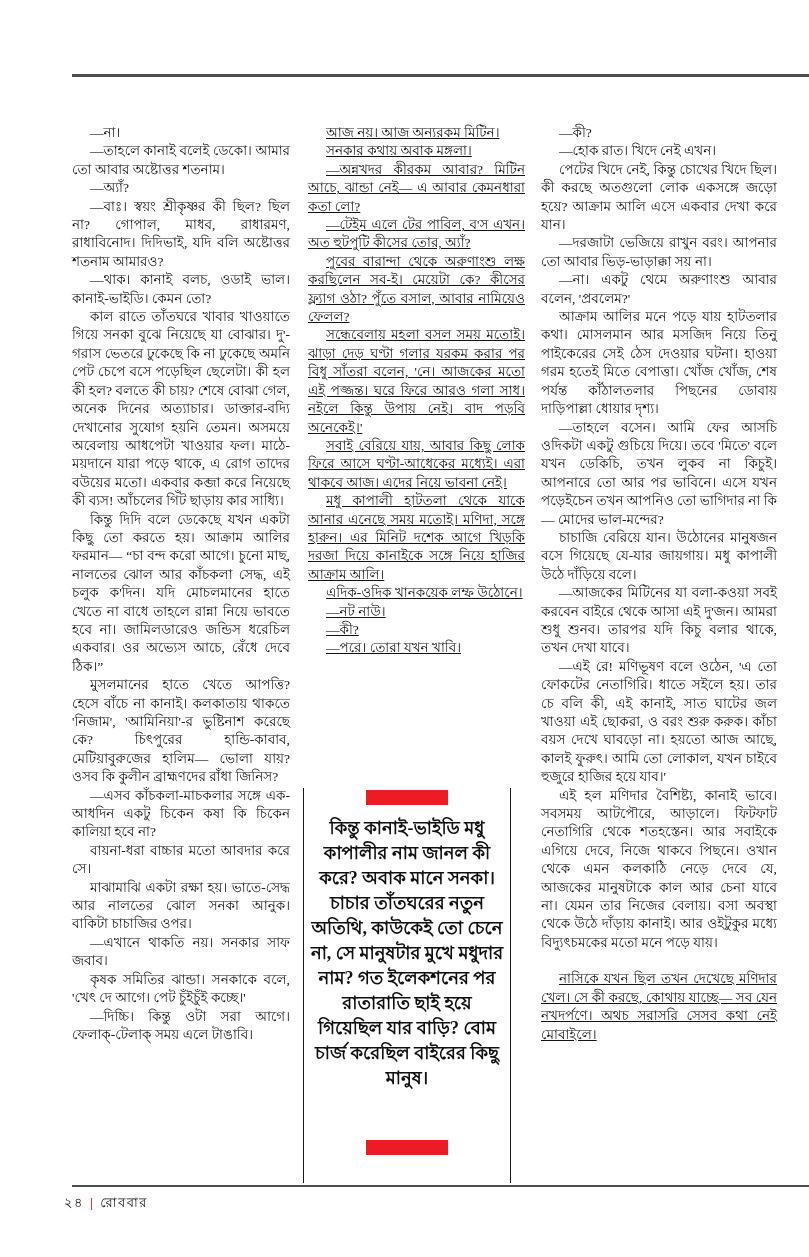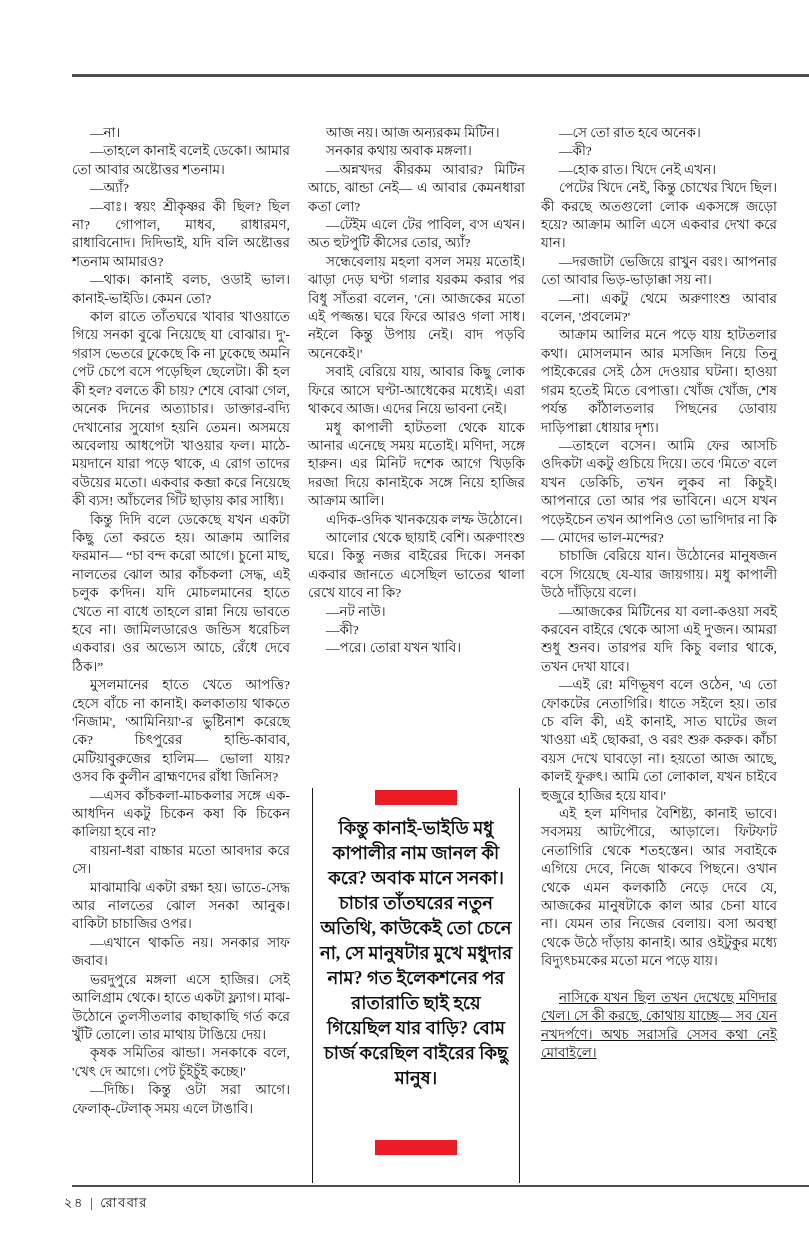--- a/index.html
+++ b/index.html
@@ -5,26 +5,26 @@
   html,body{margin:0;padding:0;background:#ffffff;}
   body{width:809px;height:1257px;font-family:"Liberation Serif","DejaVu Serif",serif;}
   .page{position:relative;width:809px;height:1257px;background:#ffffff;overflow:hidden;}
 
   .top-rule{position:absolute;left:72px;top:74px;width:737px;height:3px;background:var(--rule,#4d4d4d);}
 
   .cols{position:absolute;left:72px;top:124px;width:705px;display:flex;}
   .col{text-align:justify;font-size:13.5px;line-height:18.4px;color:#141414;}
   .col p{margin:0;text-indent:18px;}
   #col1{width:218px;margin-right:18px;}
-  #col2{width:217px;margin-right:16px;}
+  #col2{width:217px;margin-right:16px;text-decoration:underline;}
   #col3{width:236px;}
   #col3 p:last-child{margin-top:18px;text-decoration:underline;}
 
   .pq-box{position:absolute;left:303px;top:788px;width:206px;height:395px;
-          border-left:1px solid #1a1a1a;border-right:1px solid #1a1a1a;background:#fff;margin-left:9px;}
+          border-left:1px solid #1a1a1a;border-right:1px solid #1a1a1a;background:#fff;}
   .red-bar{width:82px;height:15px;background:var(--accent,#ed1c24);margin:0 auto;}
   .red-bar.top{margin-top:2px;}
   .pq-text{height:313px;overflow:hidden;margin:11px 4px;text-align:center;
            font-weight:bold;font-size:18px;line-height:25px;color:#101010;}
 
   .footer-rule{position:absolute;left:72px;top:1185px;width:737px;height:2px;background:var(--rule,#4d4d4d);}
   .footer{position:absolute;left:64px;top:1193px;font-size:13px;color:#111;letter-spacing:1.5px;}
   .footer .sep{color:var(--accent,#ed1c24);margin:0 6px;font-weight:bold;}
 </style>
 </head>
@@ -41,40 +41,38 @@
         <p>—অ্যাঁ?</p>
         <p>—বাঃ। স্বয়ং শ্রীকৃষ্ণর কী ছিল? ছিল না? গোপাল, মাধব, রাধারমণ, রাধাবিনোদ। দিদিভাই, যদি বলি অষ্টোত্তর শতনাম আমারও?</p>
         <p>—থাক। কানাই বলচ, ওডাই ভাল। কানাই-ভাইডি। কেমন তো?</p>
         <p>কাল রাতে তাঁতঘরে খাবার খাওয়াতে গিয়ে সনকা বুঝে নিয়েছে যা বোঝার। দু'-গরাস ভেতরে ঢুকেছে কি না ঢুকেছে অমনি পেট চেপে বসে পড়েছিল ছেলেটা। কী হল কী হল? বলতে কী চায়? শেষে বোঝা গেল, অনেক দিনের অত্যাচার। ডাক্তার-বদ্যি দেখানোর সুযোগ হয়নি তেমন। অসময়ে অবেলায় আধপেটা খাওয়ার ফল। মাঠে-ময়দানে যারা পড়ে থাকে, এ রোগ তাদের বউয়ের মতো। একবার কব্জা করে নিয়েছে কী ব্যস! আঁচলের গিঁট ছাড়ায় কার সাধ্যি।</p>
         <p>কিন্তু দিদি বলে ডেকেছে যখন একটা কিছু তো করতে হয়। আক্রাম আলির ফরমান— “চা বন্দ করো আগে। চুনো মাছ, নালতের ঝোল আর কাঁচকলা সেদ্ধ, এই চলুক ক'দিন। যদি মোচলমানের হাতে খেতে না বাধে তাহলে রান্না নিয়ে ভাবতে হবে না। জামিলডারেও জন্ডিস ধরেচিল একবার। ওর অভ্যেস আচে, রেঁধে দেবে ঠিক।”</p>
         <p>মুসলমানের হাতে খেতে আপত্তি? হেসে বাঁচে না কানাই। কলকাতায় থাকতে 'নিজাম', 'আমিনিয়া'-র ভুষ্টিনাশ করেছে কে? চিৎপুরের হান্ডি-কাবাব, মেটিয়াবুরুজের হালিম— ভোলা যায়? ওসব কি কুলীন ব্রাহ্মণদের রাঁধা জিনিস?</p>
         <p>—এসব কাঁচকলা-মাচকলার সঙ্গে এক-আধদিন একটু চিকেন কষা কি চিকেন কালিয়া হবে না?</p>
         <p>বায়না-ধরা বাচ্চার মতো আবদার করে সে।</p>
         <p>মাঝামাঝি একটা রক্ষা হয়। ভাতে-সেদ্ধ আর নালতের ঝোল সনকা আনুক। বাকিটা চাচাজির ওপর।</p>
         <p>—এখানে থাকতি নয়। সনকার সাফ জবাব।</p>
-        <p>ভরদুপুরে মঙ্গলা এসে হাজির। সেই আলিগ্রাম থেকে। হাতে একটা ফ্ল্যাগ। মাঝ-উঠোনে তুলসীতলার কাছাকাছি গর্ত করে খুঁটি তোলে। তার মাথায় টাঙিয়ে দেয়।</p>
         <p>কৃষক সমিতির ঝান্ডা। সনকাকে বলে, 'খেৎ দে আগে। পেট চুঁইচুঁই কচ্ছে।'</p>
         <p>—দিচ্চি। কিন্তু ওটা সরা আগে। ফেলাক্-টেলাক্ সময় এলে টাঙাবি।</p>
       </div>
     <div class="col" id="col2">
         <p>আজ নয়। আজ অন্যরকম মিটিন।</p>
         <p>সনকার কথায় অবাক মঙ্গলা।</p>
         <p>—অন্নখদর কীরকম আবার? মিটিন আচে, ঝান্ডা নেই— এ আবার কেমনধারা কতা লো?</p>
         <p>—টেইম এলে টের পাবিল, ব'স এখন। অত হুটপুটি কীসের তোর, অ্যাঁ?</p>
+        <p>পুবের বারান্দা থেকে অরুণাংশু লক্ষ করছিলেন সব-ই। মেয়েটা কে? কীসের ফ্ল্যাগ ওঠা? পুঁতে বসাল, আবার নামিয়েও ফেলল?</p>
         <p>সন্ধেবেলায় মহলা বসল সময় মতোই। ঝাড়া দেড় ঘণ্টা গলার যরকম করার পর বিধু সাঁতরা বলেন, 'নে। আজকের মতো এই পজ্জন্ত। ঘরে ফিরে আরও গলা সাধ। নইলে কিন্তু উপায় নেই। বাদ পড়বি অনেকেই।'</p>
         <p>সবাই বেরিয়ে যায়, আবার কিছু লোক ফিরে আসে ঘণ্টা-আধেকের মধ্যেই। এরা থাকবে আজ। এদের নিয়ে ভাবনা নেই।</p>
         <p>মধু কাপালী হাটতলা থেকে যাকে আনার এনেছে সময় মতোই। মণিদা, সঙ্গে হারুন। এর মিনিট দশেক আগে খিড়কি দরজা দিয়ে কানাইকে সঙ্গে নিয়ে হাজির আক্রাম আলি।</p>
         <p>এদিক-ওদিক খানকয়েক লম্ফ উঠোনে।</p>
-        <p>আলোর থেকে ছায়াই বেশি। অরুণাংশু ঘরে। কিন্তু নজর বাইরের দিকে। সনকা একবার জানতে এসেছিল ভাতের থালা রেখে যাবে না কি?</p>
         <p>—নট নাউ।</p>
         <p>—কী?</p>
         <p>—পরে। তোরা যখন খাবি।</p>
       </div>
     <div class="col" id="col3">
-        <p>—সে তো রাত হবে অনেক।</p>
         <p>—কী?</p>
         <p>—হোক রাত। খিদে নেই এখন।</p>
         <p>পেটের খিদে নেই, কিন্তু চোখের খিদে ছিল। কী করছে অতগুলো লোক একসঙ্গে জড়ো হয়ে? আক্রাম আলি এসে একবার দেখা করে যান।</p>
         <p>—দরজাটা ভেজিয়ে রাখুন বরং। আপনার তো আবার ভিড়-ভাড়াক্কা সয় না।</p>
         <p>—না। একটু থেমে অরুণাংশু আবার বলেন, 'প্রবলেম?'</p>
         <p>আক্রাম আলির মনে পড়ে যায় হাটতলার কথা। মোসলমান আর মসজিদ নিয়ে তিনু পাইকেরের সেই ঠেস দেওয়ার ঘটনা। হাওয়া গরম হতেই মিতে বেপাত্তা। খোঁজ খোঁজ, শেষ পর্যন্ত কাঁঠালতলার পিছনের ডোবায় দাড়িপাল্লা ধোয়ার দৃশ্য।</p>
         <p>—তাহলে বসেন। আমি ফের আসচি ওদিকটা একটু গুচিয়ে দিয়ে। তবে 'মিতে' বলে যখন ডেকিচি, তখন লুকব না কিচুই। আপনারে তো আর পর ভাবিনে। এসে যখন পড়েইচেন তখন আপনিও তো ভাগিদার না কি— মোদের ভাল-মন্দের?</p>
         <p>চাচাজি বেরিয়ে যান। উঠোনের মানুষজন বসে গিয়েছে যে-যার জায়গায়। মধু কাপালী উঠে দাঁড়িয়ে বলে।</p>
         <p>—আজকের মিটিনের যা বলা-কওয়া সবই করবেন বাইরে থেকে আসা এই দু'জন। আমরা শুধু শুনব। তারপর যদি কিচু বলার থাকে, তখন দেখা যাবে।</p>
         <p>—এই রে! মণিভূষণ বলে ওঠেন, 'এ তো ফোকটের নেতাগিরি। ধাতে সইলে হয়। তার চে বলি কী, এই কানাই, সাত ঘাটের জল খাওয়া এই ছোকরা, ও বরং শুরু করুক। কাঁচা বয়স দেখে ঘাবড়ো না। হয়তো আজ আছে, কালই ফুরুৎ। আমি তো লোকাল, যখন চাইবে হুজুরে হাজির হয়ে যাব।'</p>

